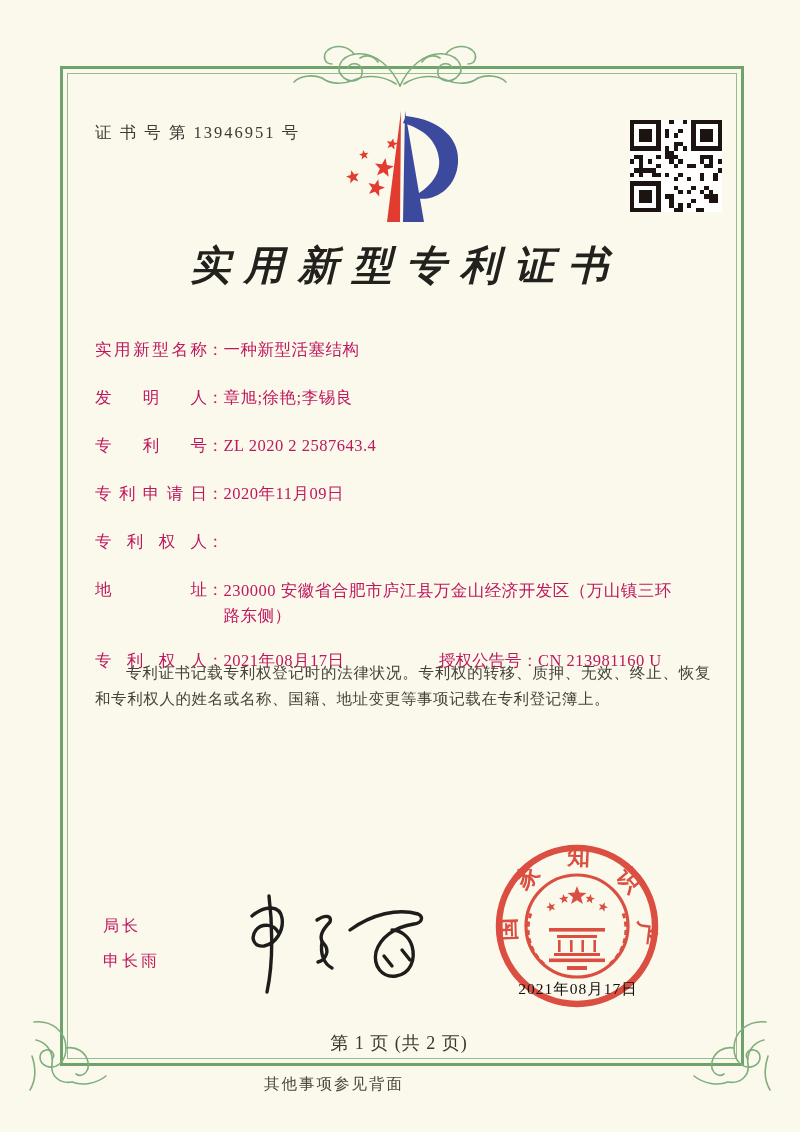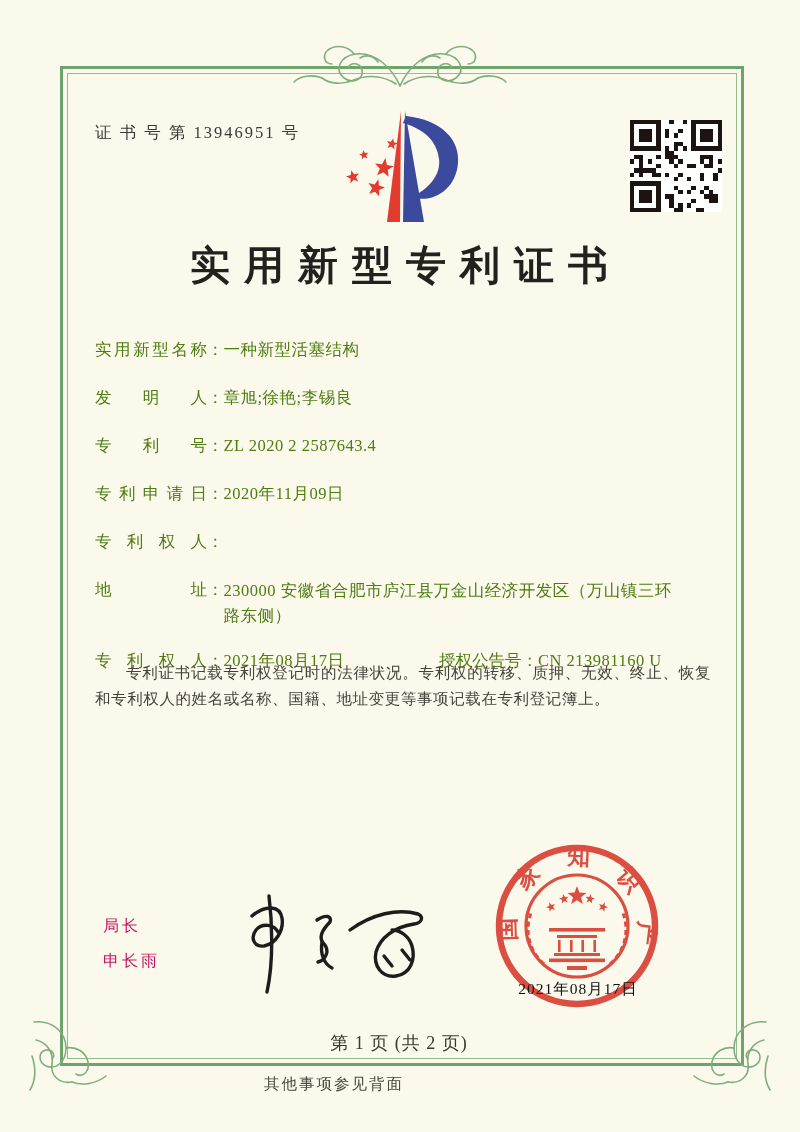--- a/index.html
+++ b/index.html
@@ -11,23 +11,23 @@
   }
   .abs{position:absolute;}
   
   .frame{left:60px;top:66px;width:678px;height:994px;border:3px solid #6fa36c;}
   .frame-inner{position:absolute;inset:4px;border:1px solid #93bd8f;}
   
   .cert-no{left:95px;top:122px;font-size:16.5px;letter-spacing:2px;color:#3c3a34;}
   .logo{left:340px;top:110px;width:132px;height:122px;}
   .qr{left:630px;top:120px;width:92px;height:92px;}
   .title{left:60px;top:238px;width:678px;text-align:center;font-size:40px;font-weight:600;
-         letter-spacing:14px;text-indent:14px;color:#22211e;}
-  
-  .fields{left:95px;top:338px;width:618px;font-size:16.5px;color:#4d7c0f;}
+         letter-spacing:14px;text-indent:14px;color:#22211e;font-style:italic;}
+  
+  .fields{left:95px;top:338px;width:618px;font-size:16.5px;color:#be185d;}
   .frow{display:flex;align-items:flex-start;line-height:23px;margin-bottom:25px;}
   .fl{display:inline-block;width:112px;text-align:justify;text-align-last:justify;flex:none;}
   .fc{flex:none;}
   .fv{flex:1 1 auto;letter-spacing:.5px;}
   .fv.addr{max-width:452px;line-height:25px;}
   .pair2{margin-left:52px;display:flex;}
   .grant .p1{width:292px;display:flex;flex:none;}
   
   .paras{left:95px;top:660px;width:616px;font-size:15.5px;line-height:25.5px;
          text-align:justify;color:#45423a;letter-spacing:.6px;}

